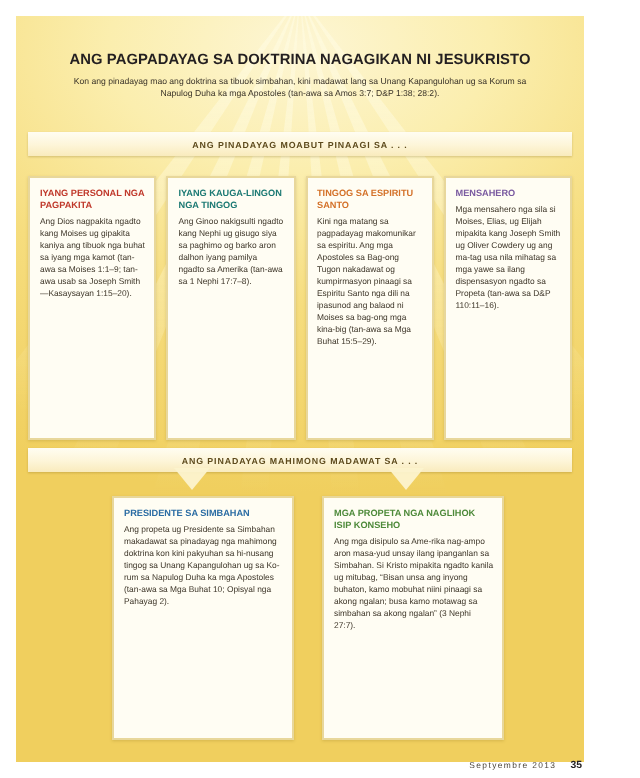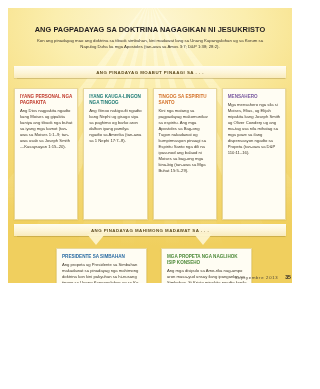--- a/index.html
+++ b/index.html
@@ -8,21 +8,21 @@
     width: 300px;
     height: 389px;
     overflow: hidden;
     background: #ffffff;
     font-family: "Liberation Sans", sans-serif;
   }
 
   .page {
     position: relative;
     width: 300px;
-    height: 283px;
+    height: 389px;
     background: #ffffff;
     overflow: hidden;
   }
 
   
   .panel {
     position: absolute;
     left: 8px;
     top: 8px;
     width: 284px;

